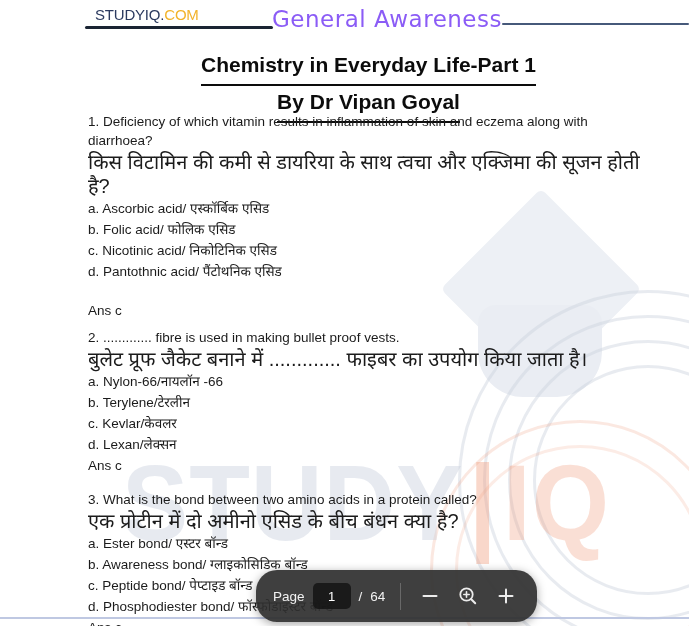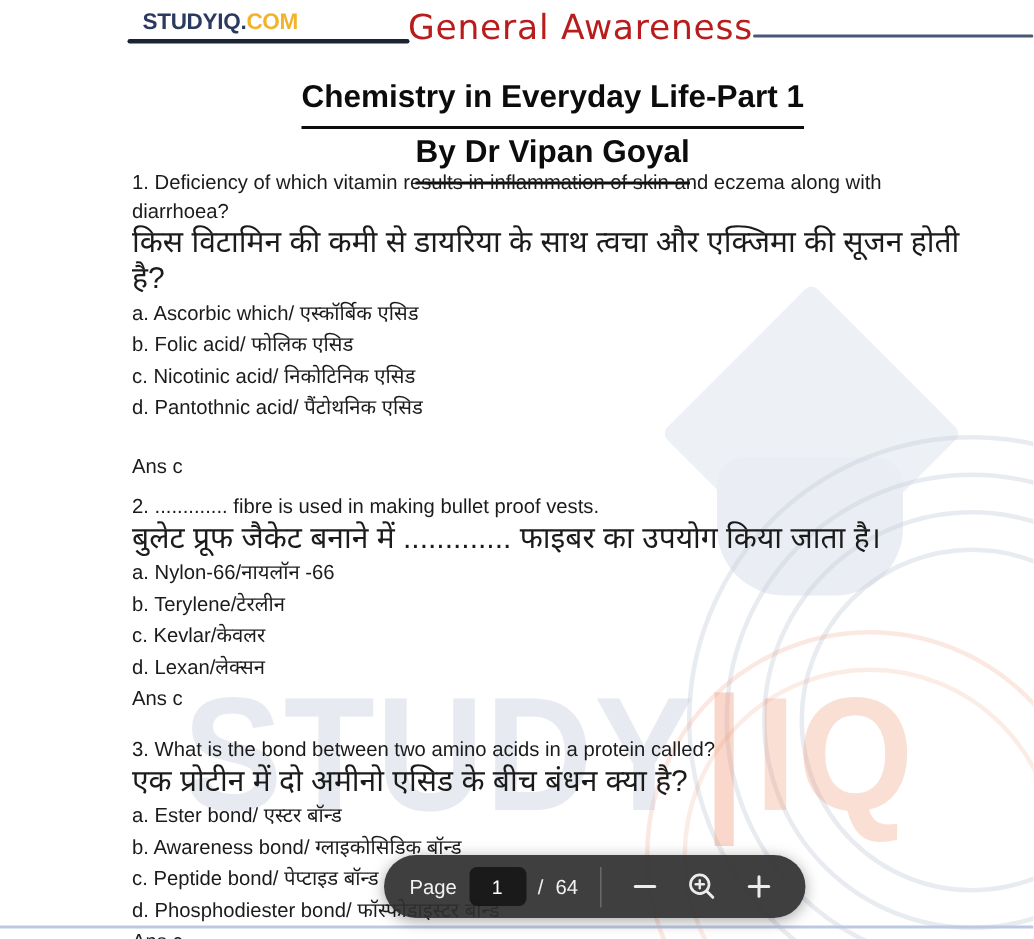--- a/index.html
+++ b/index.html
@@ -34,51 +34,51 @@
     font-size: 108px; font-weight: bold; letter-spacing: 1px;
     white-space: nowrap; transform: scaleX(0.92); transform-origin: left top;
   }
   .wm-study { color: rgba(197,206,220,0.42); }
   .wm-bar   { color: rgba(240,150,115,0.38); padding: 0 6px; }
   .wm-iq    { color: rgba(240,150,115,0.30); }
 
   
   .logo {
     position: absolute; left: 95px; top: 6px; z-index: 2;
-    font-size: 15px; font-weight: bold; letter-spacing: -0.2px;
+    font-size: 15px; font-weight: normal; letter-spacing: -0.2px;
   }
   .logo .p1 { color: #2b3a5f; }
   .logo .p2 { color: #f2b32a; }
   .hline-left  { position: absolute; left: 85px;  top: 26px; width: 188px; height: 3px; background: #1a2433; border-radius: 2px; z-index: 1; }
   .hline-right { position: absolute; left: 502px; top: 23px; width: 187px; height: 2px; background: #46597a; border-radius: 2px; z-index: 1; }
   .banner-title {
     position: absolute; left: 262px; top: 6px; width: 250px; z-index: 2;
     text-align: center; font-family: "DejaVu Sans", sans-serif;
-    font-size: 23px; color: #b91c1c; letter-spacing: 0.5px;
+    font-size: 23px; color: #8b5cf6; letter-spacing: 0.5px;
   }
 
   
   .doc-title { position: absolute; left: 88px; right: 40px; top: 53px; z-index: 2; text-align: center; }
   .doc-title .t {
     display: inline-block; font-size: 21px; font-weight: bold; color: #0c0c0c;
     border-bottom: 2.5px solid #0c0c0c; padding-bottom: 7px; margin-bottom: 4px;
   }
 
   
   .content { position: absolute; left: 88px; top: 112px; width: 557px; z-index: 2; font-size: 13.5px; }
   .content p { line-height: 21px; }
   .q-en  { line-height: 19px !important; }
   .q-hi  { line-height: 24px !important; font-size: 20px; }
   .question.q1 { margin-bottom: 7px; }
   .question.q2 { margin-bottom: 14px; }
   .answer-gap { margin-top: 18px; }
 
   
   .toolbar {
-    position: absolute; left: 256px; top: 570px; height: 42px; z-index: 10;
+    position: absolute; left: 256px; top: 570px; height: 52px; z-index: 10;
     display: flex; align-items: center; padding: 0 17px;
     background: rgba(47,47,47,0.92); border-radius: 21px;
     box-shadow: 0 2px 10px rgba(0,0,0,0.35);
     color: #f2f2f2; font-size: 13.5px;
   }
   .tb-left { display: flex; align-items: center; gap: 8px; }
   .page-box {
     width: 38px; height: 26px; display: flex; align-items: center; justify-content: center;
     background: rgba(20,20,20,0.85); border-radius: 5px; color: #fff; font-size: 13px;
   }
@@ -120,21 +120,21 @@
 <div class="doc-title">
   <span class="t">Chemistry in Everyday Life-Part 1</span><br>
   <span class="t">By Dr Vipan Goyal</span>
 </div>
 
 <div class="content">
 
   <div class="question q1">
     <p class="q-en">1. Deficiency of which vitamin results in inflammation of skin and eczema along with diarrhoea?</p>
     <p class="q-hi">किस विटामिन की कमी से डायरिया के साथ त्वचा और एक्जिमा की सूजन होती है?</p>
-    <p class="option">a. Ascorbic which/ एस्कॉर्बिक एसिड</p>
+    <p class="option">a. Ascorbic acid/ एस्कॉर्बिक एसिड</p>
     <p class="option">b. Folic acid/ फोलिक एसिड</p>
     <p class="option">c. Nicotinic acid/ निकोटिनिक एसिड</p>
     <p class="option">d. Pantothnic acid/ पैंटोथनिक एसिड</p>
     <p class="answer answer-gap">Ans c</p>
   </div>
 
   <div class="question q2">
     <p class="q-en">2. ............. fibre is used in making bullet proof vests.</p>
     <p class="q-hi">बुलेट प्रूफ जैकेट बनाने में ............. फाइबर का उपयोग किया जाता है।</p>
     <p class="option">a. Nylon-66/नायलॉन -66</p>

